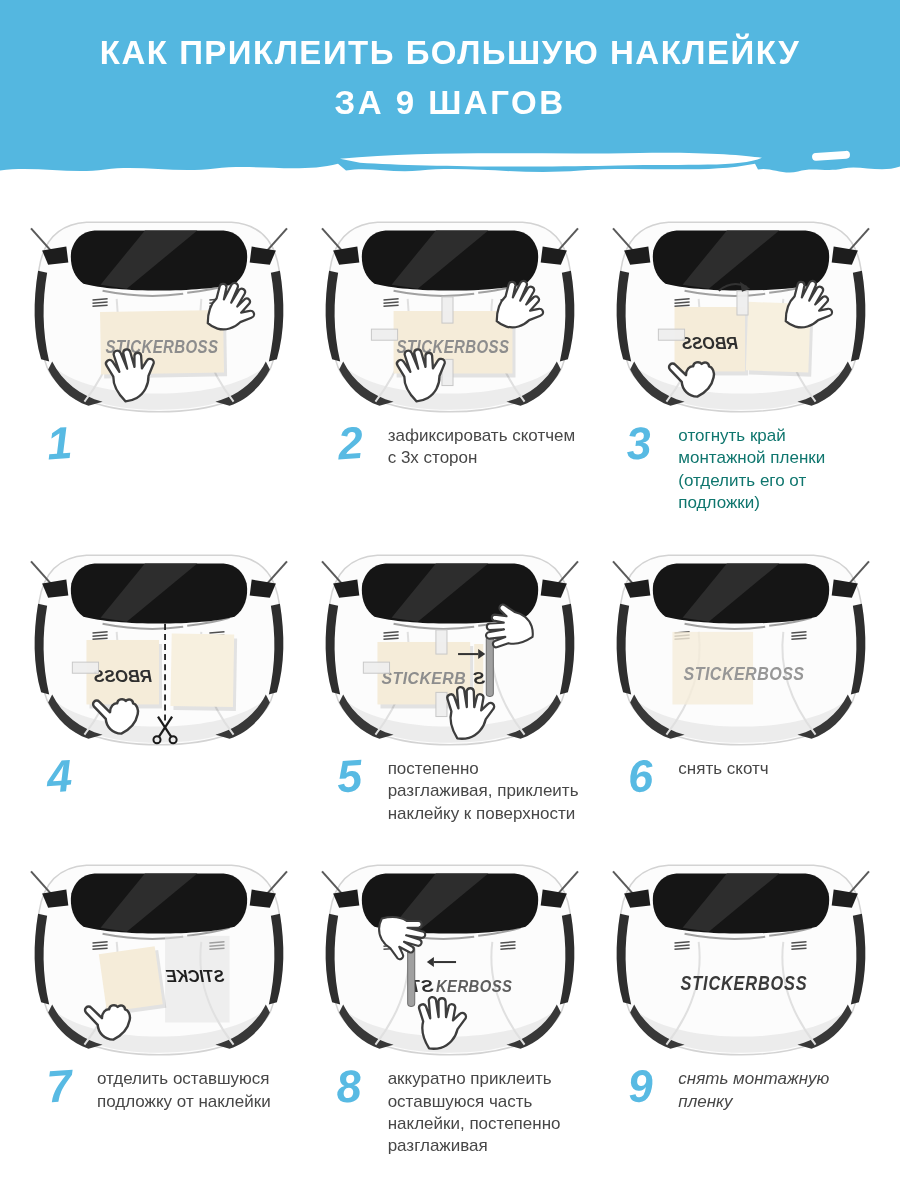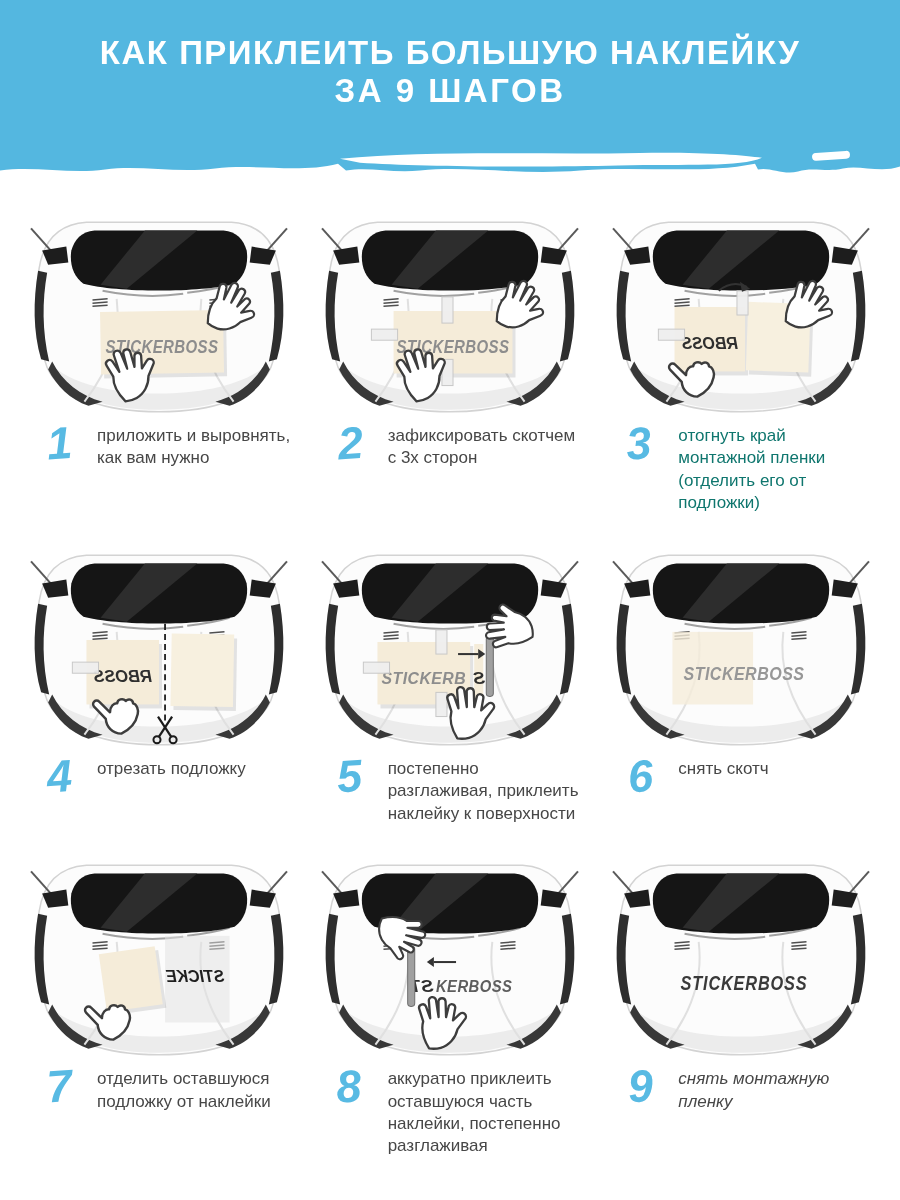--- a/index.html
+++ b/index.html
@@ -1,20 +1,20 @@
 <!DOCTYPE html>
 <html><head>
 <meta charset="utf-8">
 <style>
   html,body{margin:0;padding:0;background:#ffffff;width:900px;height:1200px;
     font-family:"Liberation Sans",sans-serif;overflow:hidden}
   .banner{position:relative;height:196px;width:100%}
   .banner svg{position:absolute;inset:0;width:100%;height:100%;display:block}
   .titles{position:absolute;left:0;right:0;top:34px;display:flex;flex-direction:column;
-    align-items:center;font-weight:bold;z-index:2}
+    align-items:center;gap:12px;font-weight:bold;z-index:2}
   .t1{font-size:33px;letter-spacing:1.5px}
   .t2{font-size:33px;letter-spacing:2.5px}
   .grid{display:grid;grid-template-columns:repeat(3,1fr);column-gap:6px;row-gap:24px;
     padding:10px 17px 0}
   .step{display:flex;flex-direction:column;align-items:center}
   .car-scene{width:262px;height:212px;display:block}
   .caption{display:flex;width:100%;padding:4px 4px 0 30px;box-sizing:border-box}
   .num{font-size:45px;font-weight:800;font-style:italic;line-height:.95;width:46px;
     flex:none;transform:rotate(-4deg)}
   .txt{margin:3px 0 0 4px;font-size:17px;line-height:1.32;max-width:198px}
@@ -79,21 +79,20 @@
         <g transform="rotate(-1 133 135)">
           <rect x="75" y="108" width="122" height="62" fill="rgba(0,0,0,0.10)"></rect>
           <rect x="72" y="104" width="122" height="62" fill="#f5ecd9"></rect>
         </g>
         <text x="133" y="146" font-size="19" font-weight="bold" font-style="italic" text-anchor="middle" fill="#8d8d8d" letter-spacing=".5" textLength="112" lengthAdjust="spacingAndGlyphs" font-family="Liberation Sans, sans-serif">STICKERBOSS</text>
         <use href="#hand-open" transform="translate(198,104) rotate(24) scale(1)"></use>
         <use href="#hand-open" transform="translate(102,170) rotate(-22) scale(1.05)"></use>
       </svg>
     <div class="caption">
       <span class="num" style="color: rgb(88, 186, 227);">1</span>
-      <p class="txt" style="color: rgb(71, 71, 71);">приложить и выровнять, как вам нужно</p>
     </div>
   </div>
   <div class="step">
     <svg class="car-scene" viewBox="0 0 260 210">
         <g>
           <path d="M58,16 L202,16 C232,18 245,36 249,62 C253,94 252,132 241,160 C228,190 182,204 130,204 C78,204 32,190 19,160 C8,132 7,94 11,62 C15,36 28,18 58,16 Z" fill="#fcfcfc" stroke="#d3d3d3" stroke-width="1.5"></path>
           <path d="M22,156 C60,196 200,196 238,156 C226,190 180,202 130,202 C80,202 34,190 22,156 Z" fill="#ececec"></path>
           <line x1="28" y1="50" x2="3" y2="22" stroke="#5a5a5a" stroke-width="2"></line>
           <line x1="232" y1="50" x2="257" y2="22" stroke="#5a5a5a" stroke-width="2"></line>
           <path d="M14,44 L38,40 L40,56 L20,58 Z" fill="#1d1d1d"></path>
@@ -230,21 +229,20 @@
         <g>
           <line x1="129" y1="176" x2="142" y2="196" stroke="#1a1a1a" stroke-width="2.2"></line>
           <line x1="143" y1="176" x2="130" y2="196" stroke="#1a1a1a" stroke-width="2.2"></line>
           <circle cx="128" cy="199" r="3.5" fill="none" stroke="#1a1a1a" stroke-width="2"></circle>
           <circle cx="144" cy="199" r="3.5" fill="none" stroke="#1a1a1a" stroke-width="2"></circle>
         </g>
         <use href="#hand-pinch" transform="translate(92,174) rotate(-12) scale(1.1)"></use>
       </svg>
     <div class="caption">
       <span class="num" style="color: rgb(88, 186, 227);">4</span>
-      <p class="txt" style="color: rgb(71, 71, 71);">отрезать подложку</p>
     </div>
   </div>
   <div class="step">
     <svg class="car-scene" viewBox="0 0 260 210">
         <g>
           <path d="M58,16 L202,16 C232,18 245,36 249,62 C253,94 252,132 241,160 C228,190 182,204 130,204 C78,204 32,190 19,160 C8,132 7,94 11,62 C15,36 28,18 58,16 Z" fill="#fcfcfc" stroke="#d3d3d3" stroke-width="1.5"></path>
           <path d="M22,156 C60,196 200,196 238,156 C226,190 180,202 130,202 C80,202 34,190 22,156 Z" fill="#ececec"></path>
           <line x1="28" y1="50" x2="3" y2="22" stroke="#5a5a5a" stroke-width="2"></line>
           <line x1="232" y1="50" x2="257" y2="22" stroke="#5a5a5a" stroke-width="2"></line>
           <path d="M14,44 L38,40 L40,56 L20,58 Z" fill="#1d1d1d"></path>

